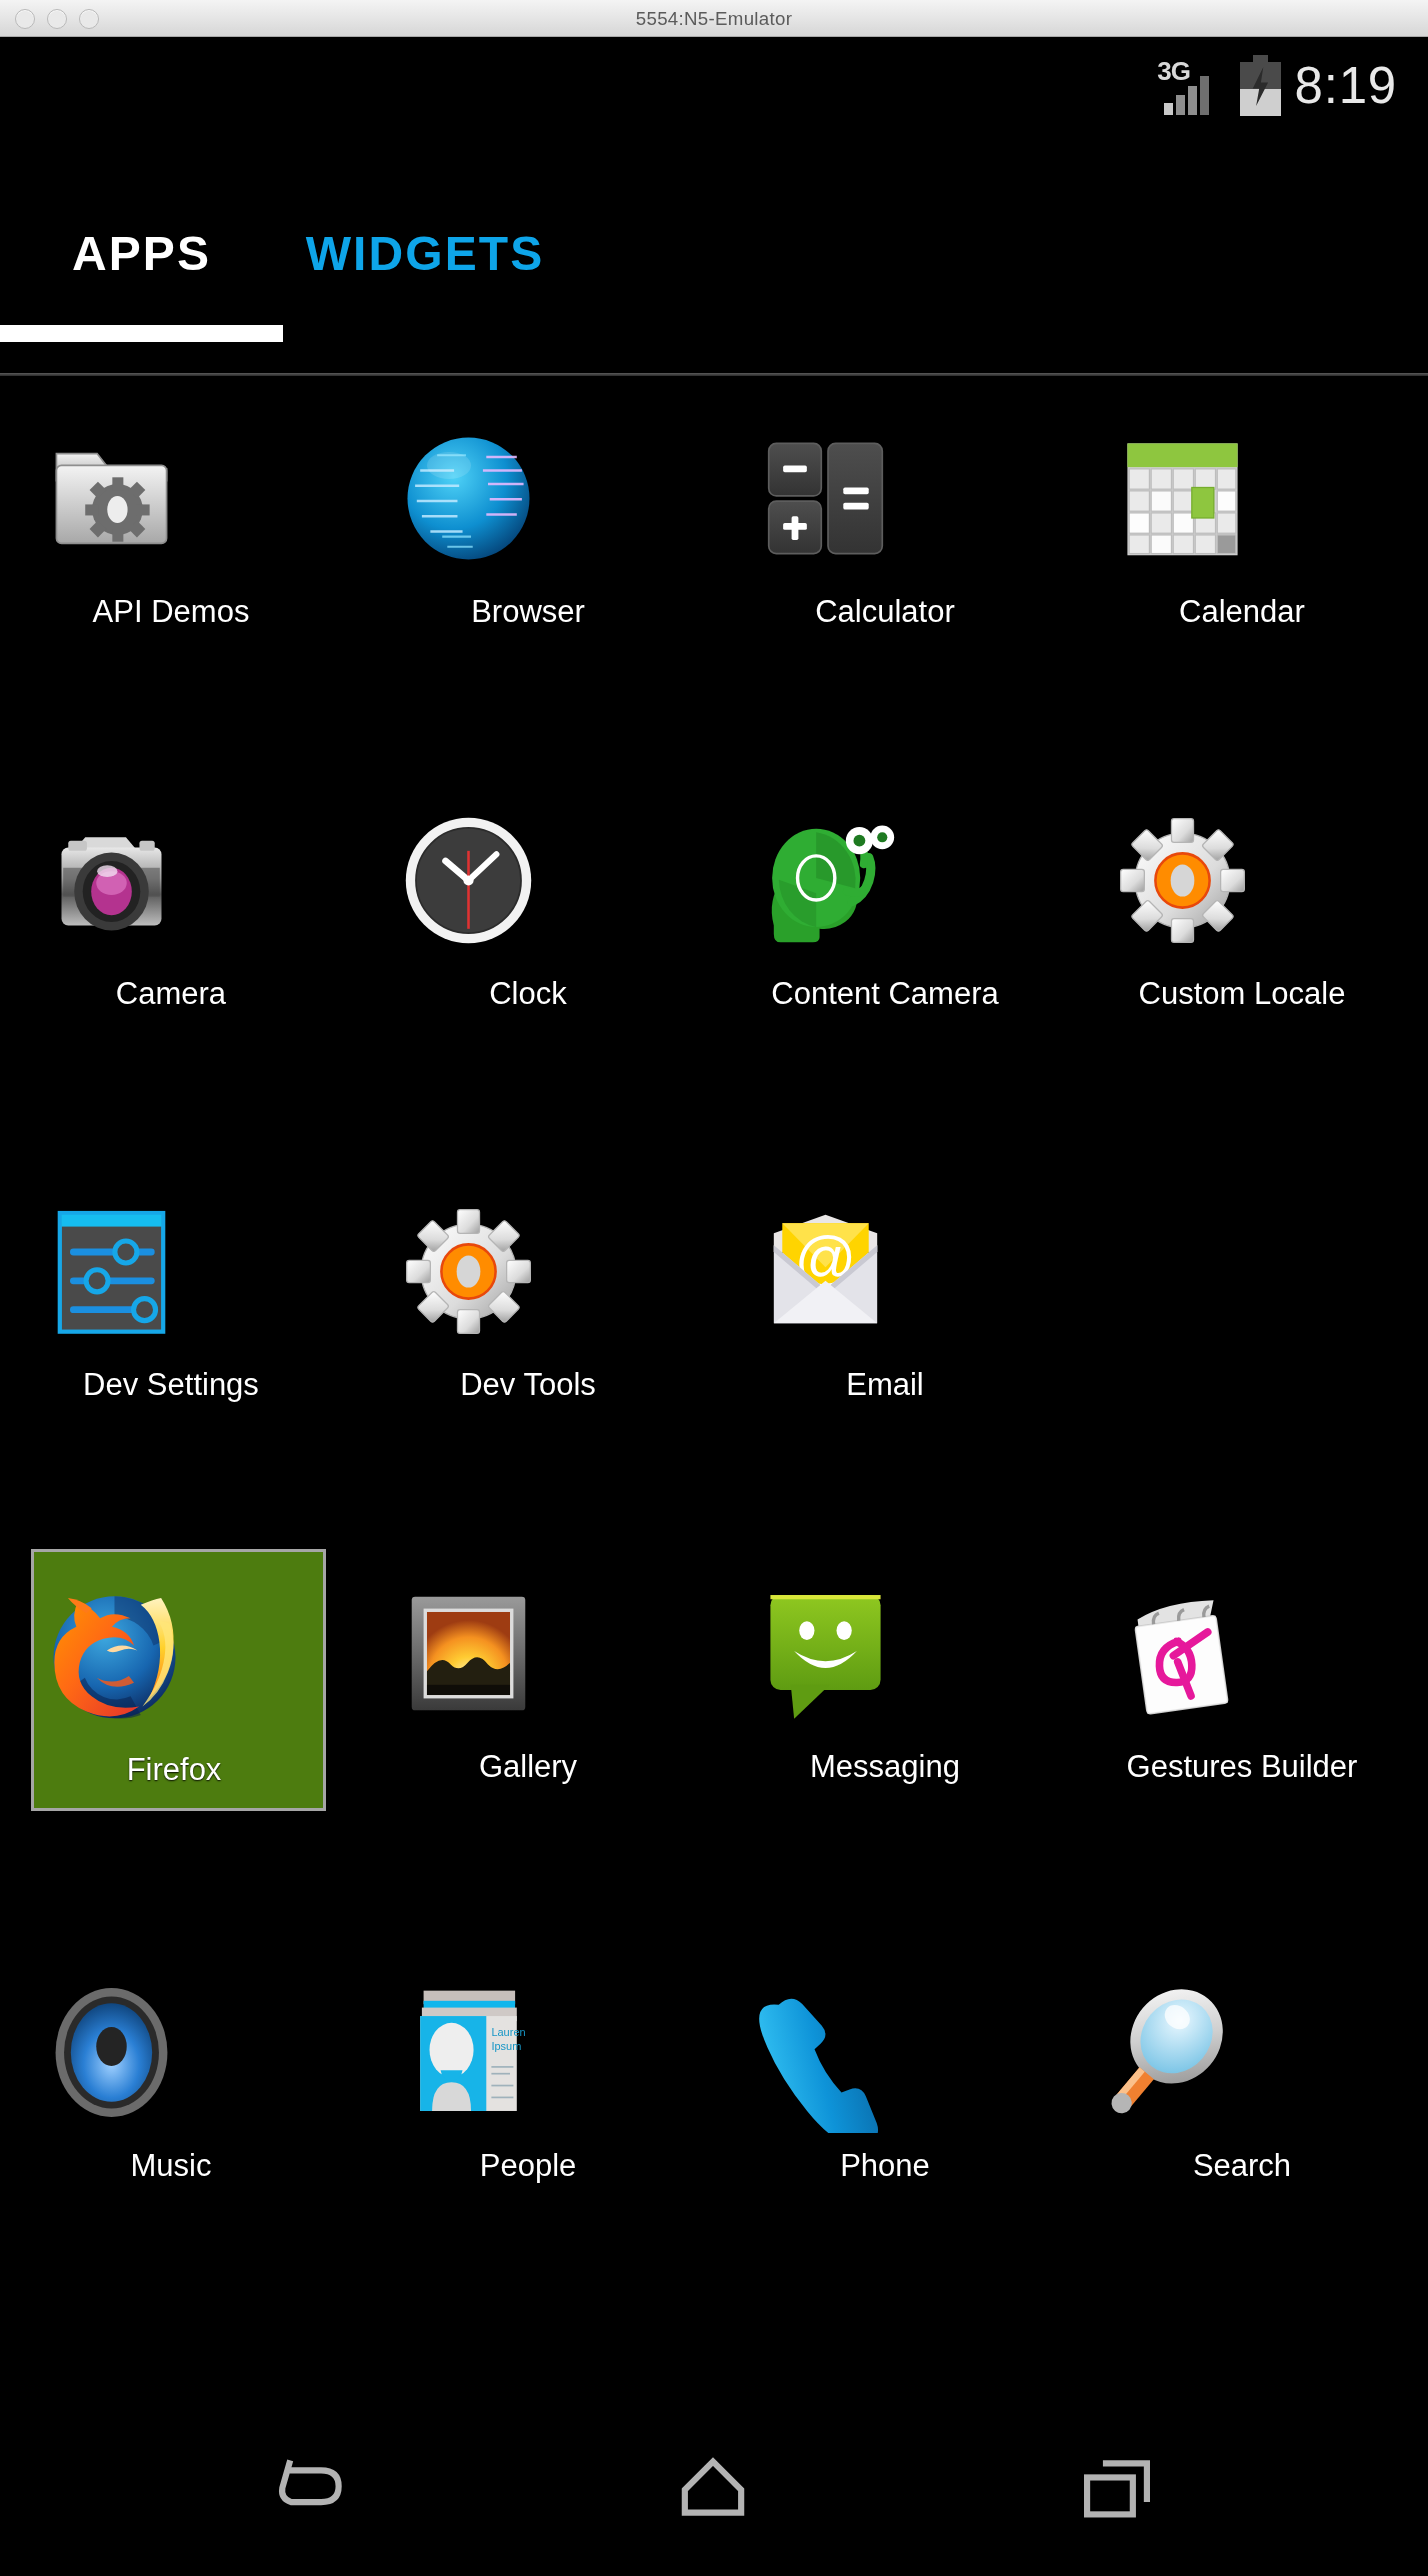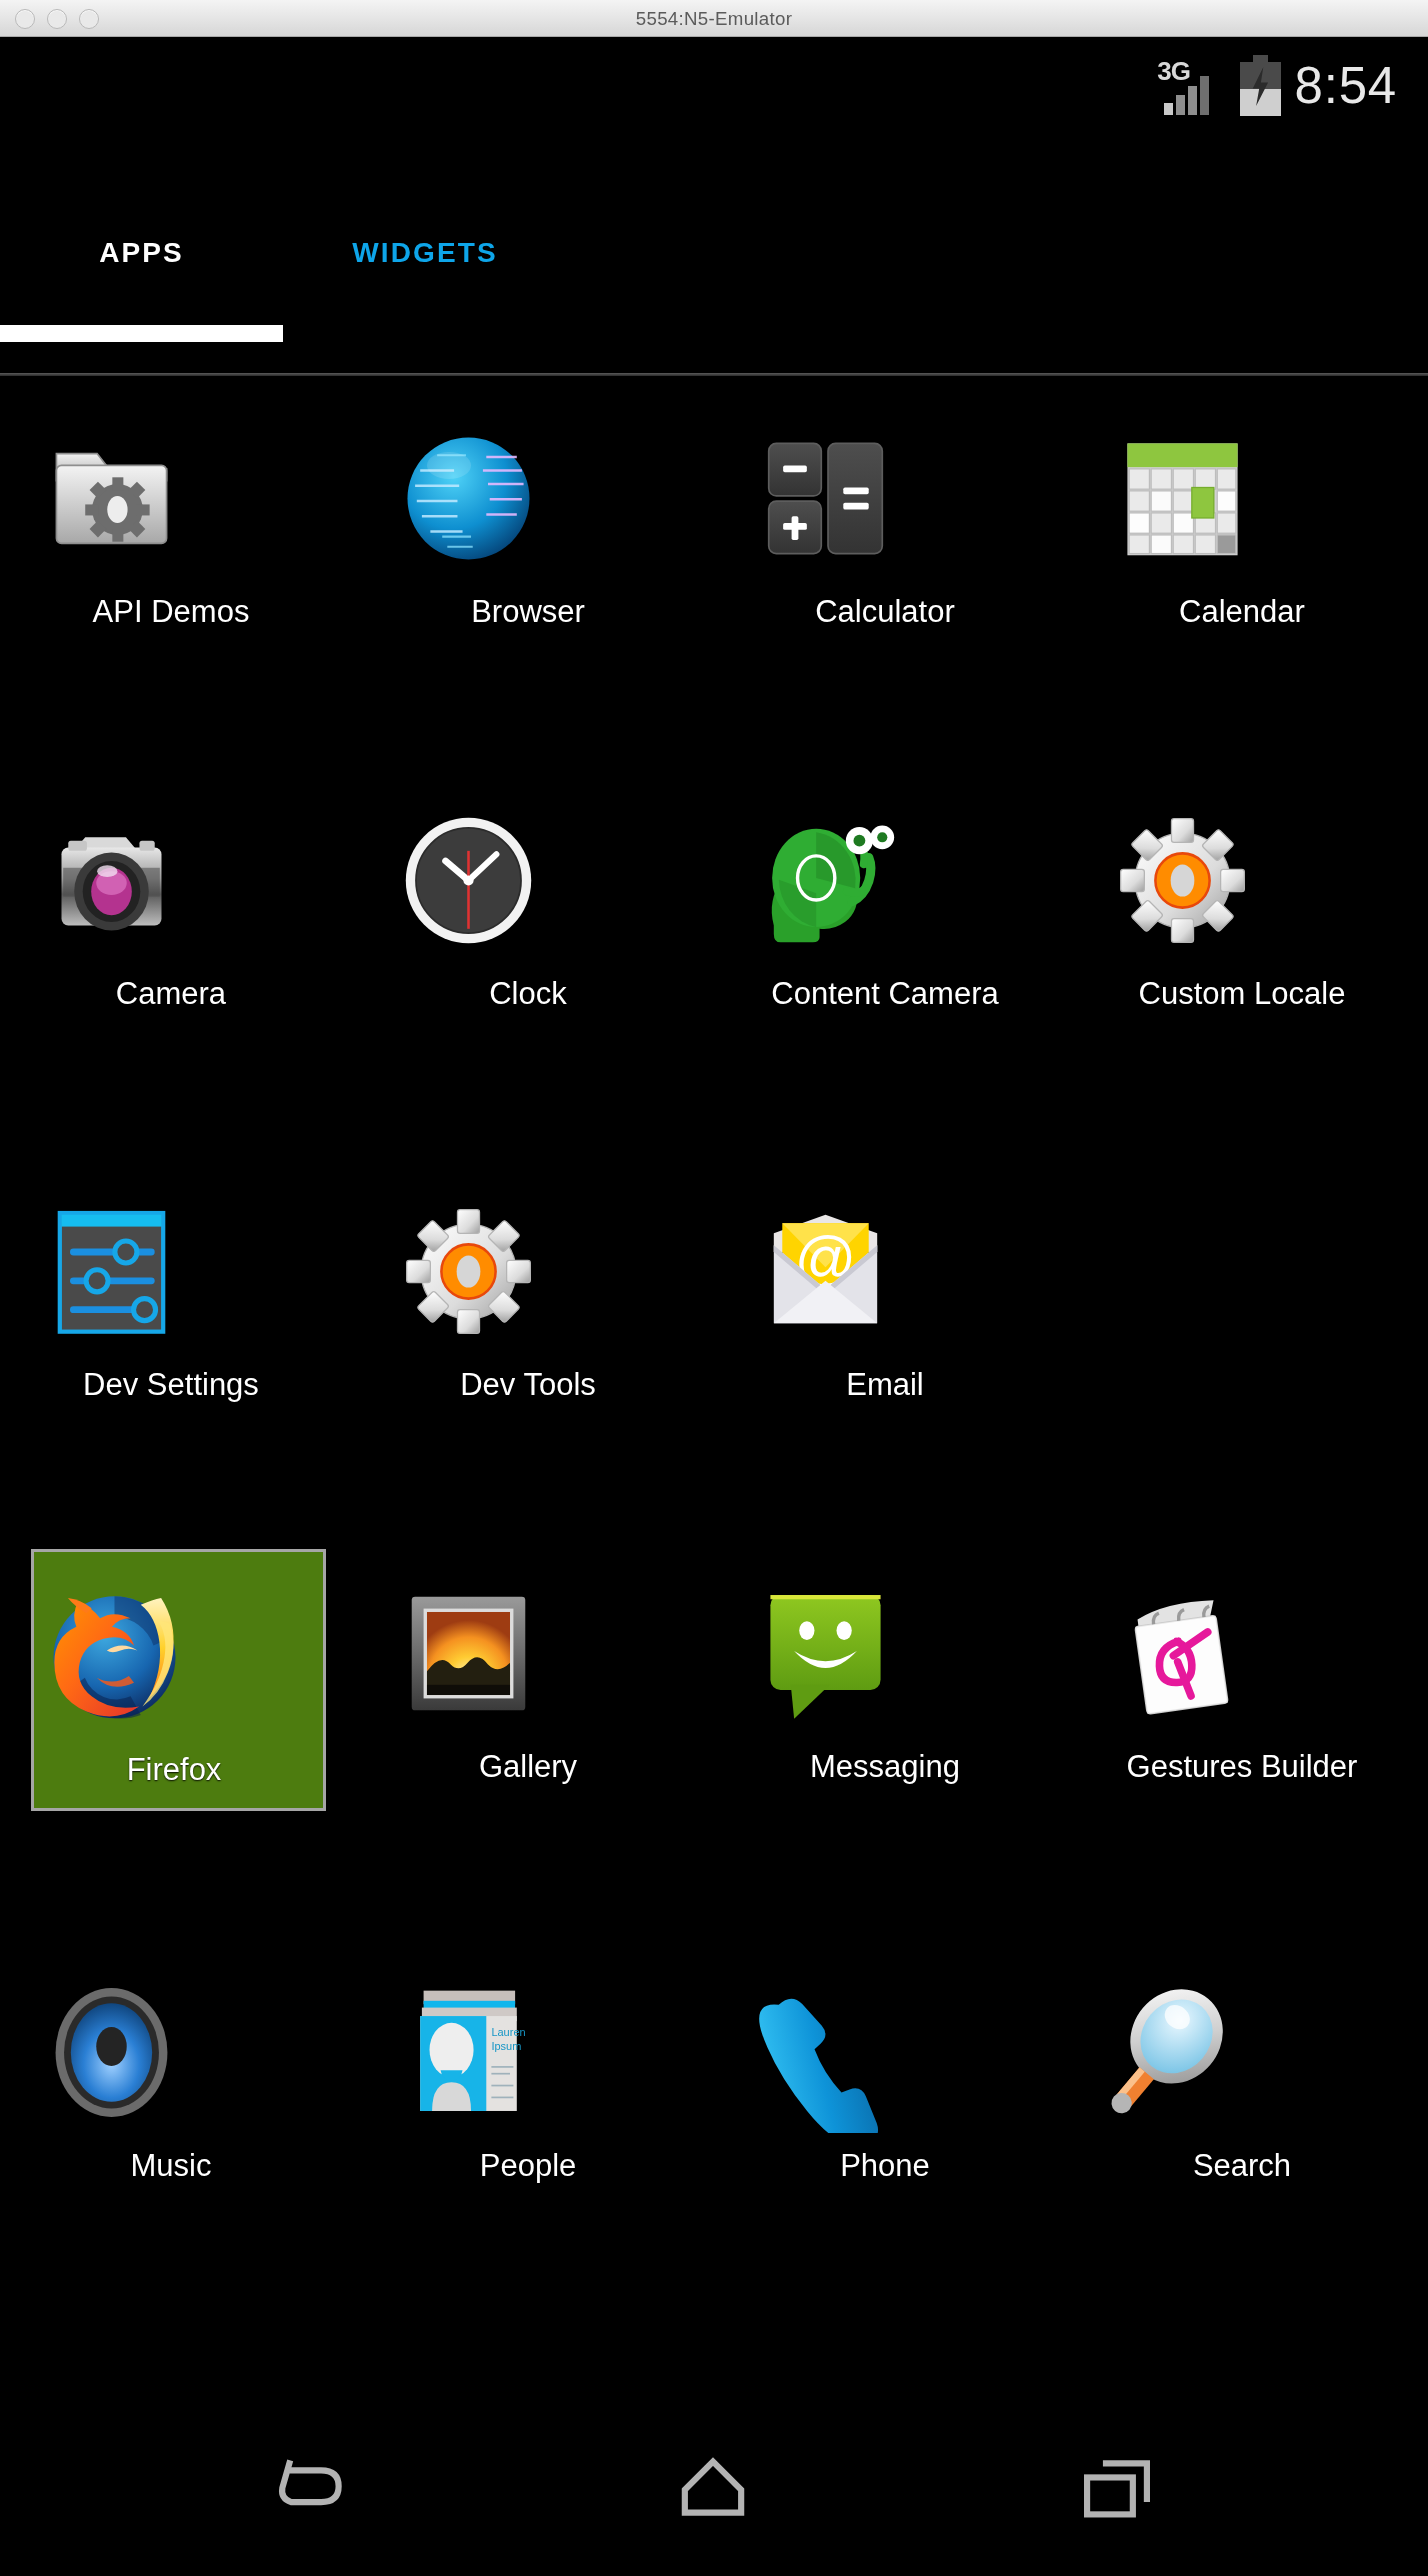--- a/index.html
+++ b/index.html
@@ -35,21 +35,21 @@
   .batt .fill{position:absolute;left:0;bottom:0;width:41px;height:27px;background:#cfcfcf;}
   .batt .cap{position:absolute;left:12.7px;top:0;width:15.3px;height:7.6px;background:#4a4a4a;}
   .batt .bolt{position:absolute;left:8.5px;top:12px;width:24px;height:39px;
     background:#2b2b2b;
     clip-path:polygon(62% 0%,18% 55%,45% 55%,32% 100%,82% 40%,52% 40%);}
   .clock-txt{font-size:51px;color:#e8e8e8;font-weight:300;letter-spacing:0.8px;line-height:1;}
 
   
   .tabbar{position:absolute;left:0;top:144px;width:1428px;height:163px;}
   .tab{position:absolute;top:0;height:144px;display:flex;align-items:center;justify-content:center;}
-  .tab-label{font-size:28px;font-weight:bold;letter-spacing:2.1px;}
+  .tab-label{font-size:48px;font-weight:bold;letter-spacing:2.1px;}
   .tab-apps{left:0;width:283px;}
   .tab-apps .tab-label{color:#ffffff;}
   .tab-widgets{left:283px;width:284px;}
   .tab-widgets .tab-label{color:#0ea5e9;}
   .tab-underline{position:absolute;left:0;top:144px;width:283px;height:17px;background:#ffffff;}
   .tab-divider{position:absolute;left:0;top:336px;width:1428px;height:2.5px;
     background:linear-gradient(to bottom,#5a5a5a,#2a2a2a);}
 
   
   .grid{position:absolute;left:0;top:357px;width:1428px;}
@@ -103,21 +103,21 @@
             <div class="bar b3"></div>
               <div class="bar b4"></div>
           </div>
         </div>
         <div class="batt">
           <div class="cap"></div>
             <div class="body"></div>
           <div class="fill"></div>
             <div class="bolt"></div>
         </div>
-        <div class="clock-txt">8:54</div>
+        <div class="clock-txt">8:19</div>
       </div>
     </div>
 
     <div class="tabbar">
       <div class="tab tab-apps">
         <span class="tab-label">APPS</span>
       </div>
       <div class="tab tab-widgets">
         <span class="tab-label">WIDGETS</span>
       </div>

